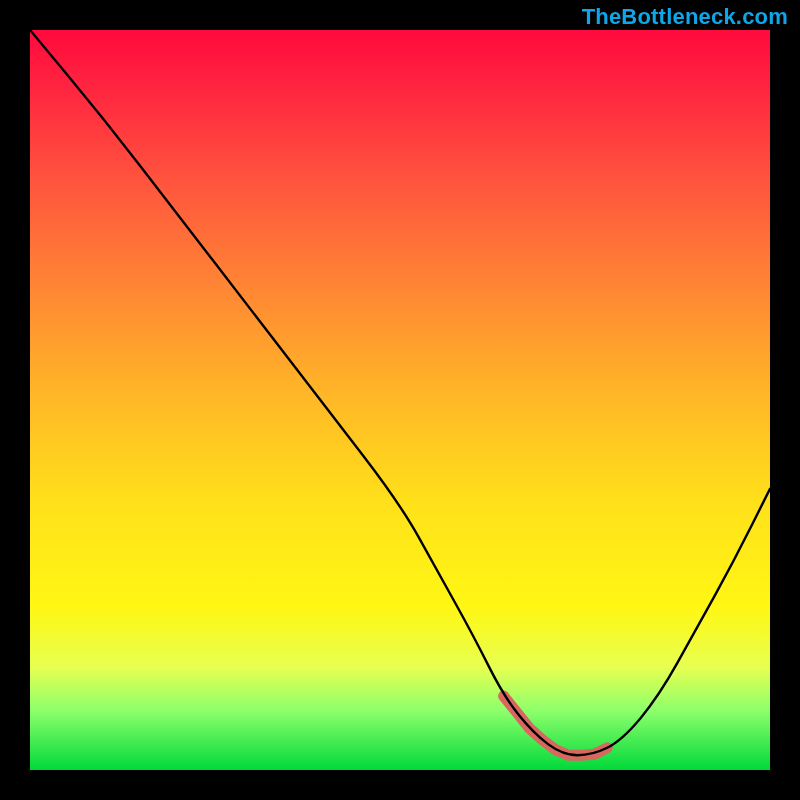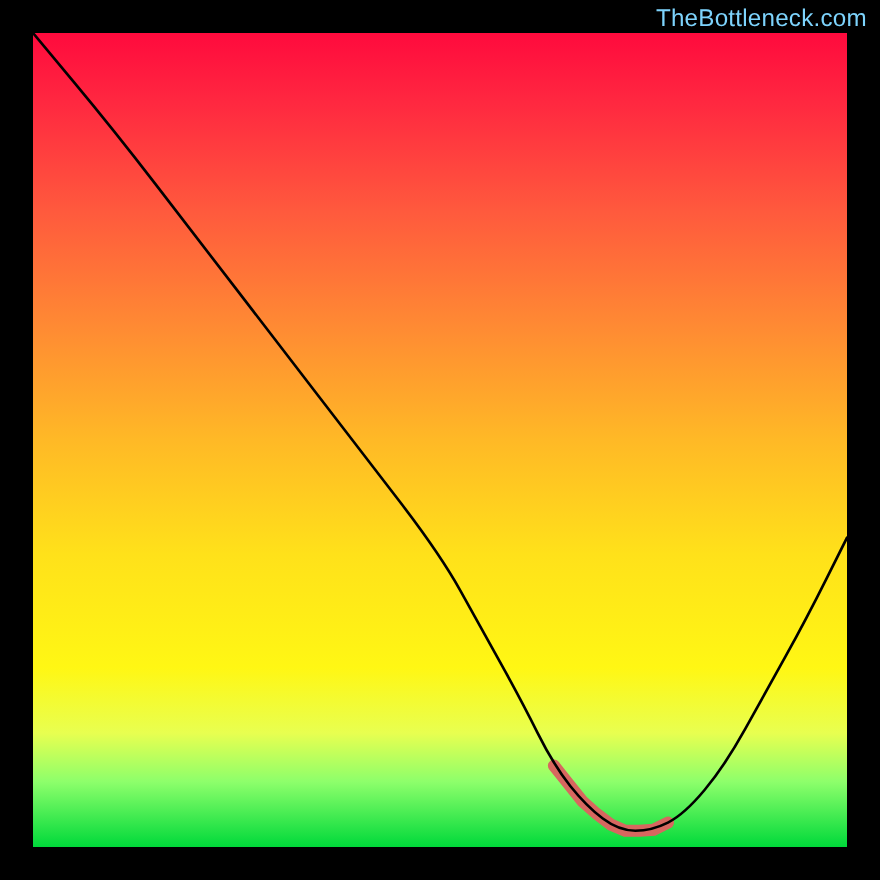--- a/index.html
+++ b/index.html
@@ -13,23 +13,23 @@
   }
   .root {
     position: relative;
     width: 800px;
     height: 800px;
   }
   .watermark {
     position: absolute;
     top: 4px;
     right: 12px;
-    color: #7dd3fc;
+    color: #0ea5e9;
     font-size: 22px;
-    font-weight: 400;
+    font-weight: 700;
     letter-spacing: 0.2px;
     z-index: 10;
   }
   .plot-frame {
     position: absolute;
     left: 30px;
     top: 30px;
     width: 740px;
     height: 740px;
     box-sizing: border-box;

